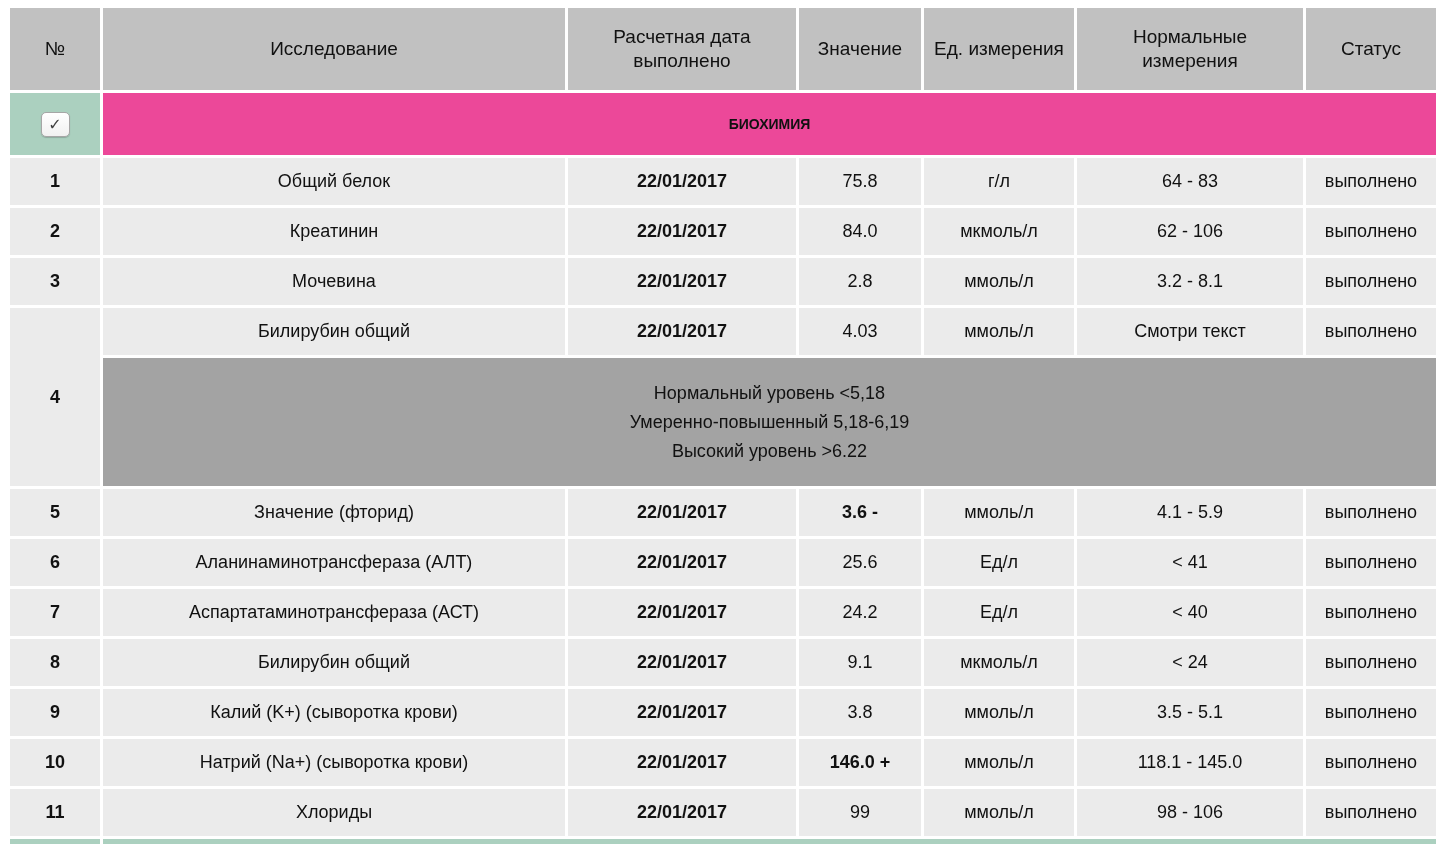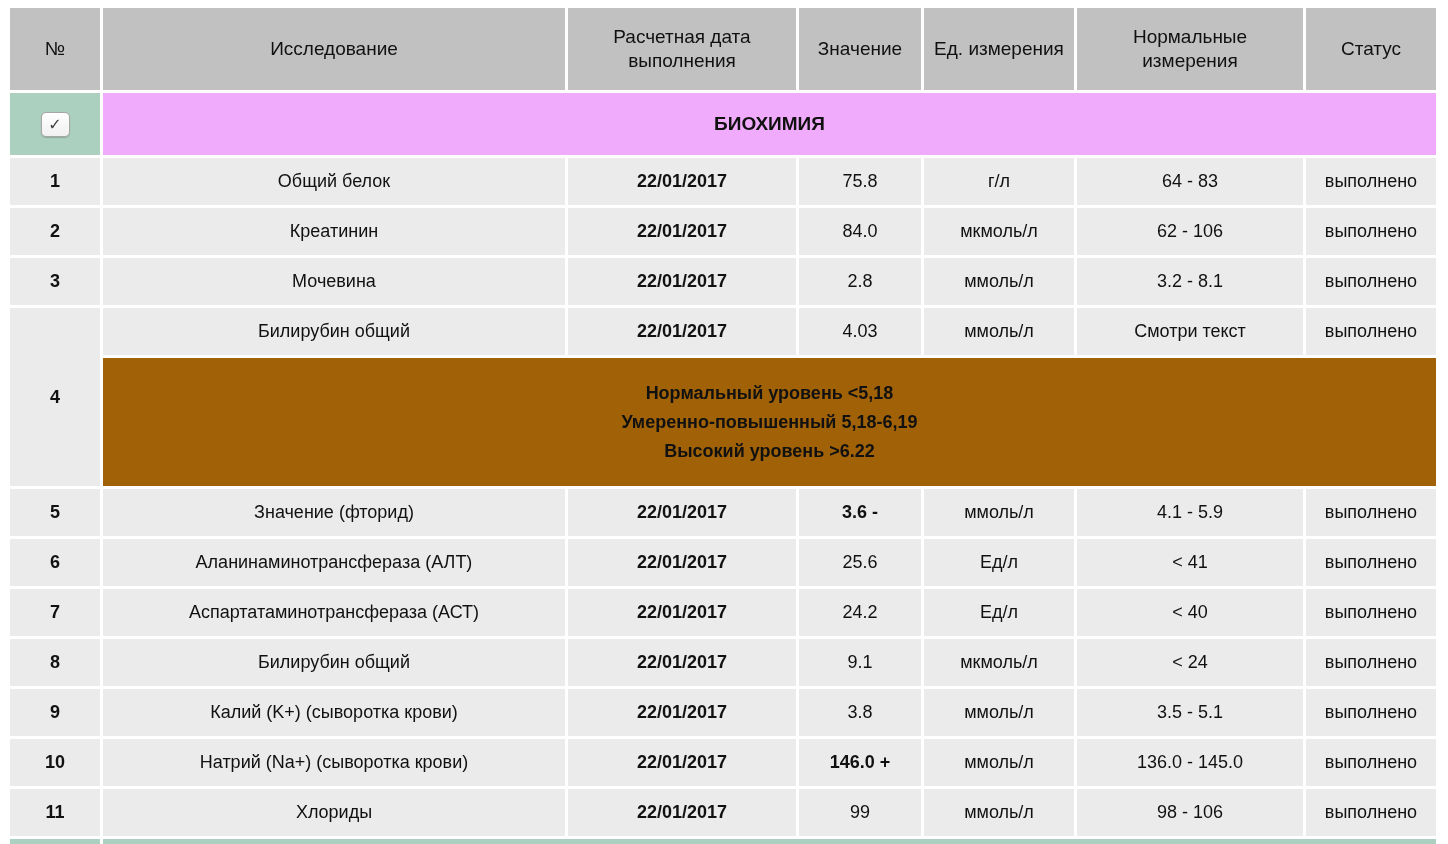--- a/index.html
+++ b/index.html
@@ -2,27 +2,27 @@
 <html><head>
 <meta charset="utf-8">
 <style>
   html,body{margin:0;padding:0;background:#ffffff;}
   body{font-family:"Liberation Sans","DejaVu Sans",sans-serif;color:#111;}
   .viewport{width:1448px;height:844px;overflow:hidden;background:#fff;position:relative;}
   table.results{border-collapse:separate;border-spacing:3px;table-layout:fixed;margin:5px 0 0 7px;}
   td,th{padding:0 6px;text-align:center;vertical-align:middle;overflow:hidden;}
   th.hdr{background:#c1c1c1;height:82px;font-weight:400;font-size:19px;line-height:1.25;}
   td.section{background:#abd0bf;height:62px;}
-  td.section-title{background:#f0abfc;font-weight:700;font-size:19px;}
+  td.section-title{background:#ec4899;font-weight:700;font-size:14px;}
   td.cell{background:#ebebeb;height:47px;font-size:18px;}
   td.num{font-weight:700;}
   td.name{font-weight:400;}
   td.date{font-weight:700;}
   td.flagged{font-weight:700;margin-top:32px;}
-  td.notes{background:#a16207;height:128px;font-size:18px;line-height:29px;font-weight:700;}
+  td.notes{background:#a3a3a3;height:128px;font-size:18px;line-height:29px;font-weight:400;}
   td.next-section{background:#abd0bf;height:40px;}
   .checkbox{width:27px;height:23px;margin:0 auto;background:linear-gradient(#ffffff,#f1f1f1);
     border:1px solid #a6a6a6;border-radius:5px;box-shadow:0 1px 1px rgba(0,0,0,.18);
     display:flex;align-items:center;justify-content:center;
     font-size:16px;font-weight:700;color:#3f3f3f;cursor:pointer;}
 </style>
 </head>
 <body>
 
 <div class="viewport">
@@ -34,21 +34,21 @@
     <col style="width:122px">
         <col style="width:150px">
         <col style="width:226px">
         <col style="width:130px">
   </colgroup>
 
   <tbody>
         <tr>
     <th class="hdr">№</th>
     <th class="hdr">Исследование</th>
-    <th class="hdr">Расчетная дата выполнения</th>
+    <th class="hdr">Расчетная дата выполнено</th>
     <th class="hdr">Значение</th>
     <th class="hdr">Ед. измерения</th>
     <th class="hdr">Нормальные измерения</th>
     <th class="hdr">Статус</th>
   </tr>
 
   <tr>
     <td class="section">
       <div class="checkbox">
         <span>✓</span>
@@ -154,21 +154,21 @@
     <td class="cell">3.5 - 5.1</td>
     <td class="cell">выполнено</td>
   </tr>
 
   <tr>
     <td class="cell num">10</td>
     <td class="cell name">Натрий (Na+) (сыворотка крови)</td>
     <td class="cell date">22/01/2017</td>
     <td class="cell flagged">146.0 +</td>
     <td class="cell">ммоль/л</td>
-    <td class="cell">136.0 - 145.0</td>
+    <td class="cell">118.1 - 145.0</td>
     <td class="cell">выполнено</td>
   </tr>
 
   <tr>
     <td class="cell num">11</td>
     <td class="cell name">Хлориды</td>
     <td class="cell date">22/01/2017</td>
     <td class="cell">99</td>
     <td class="cell">ммоль/л</td>
     <td class="cell">98 - 106</td>

